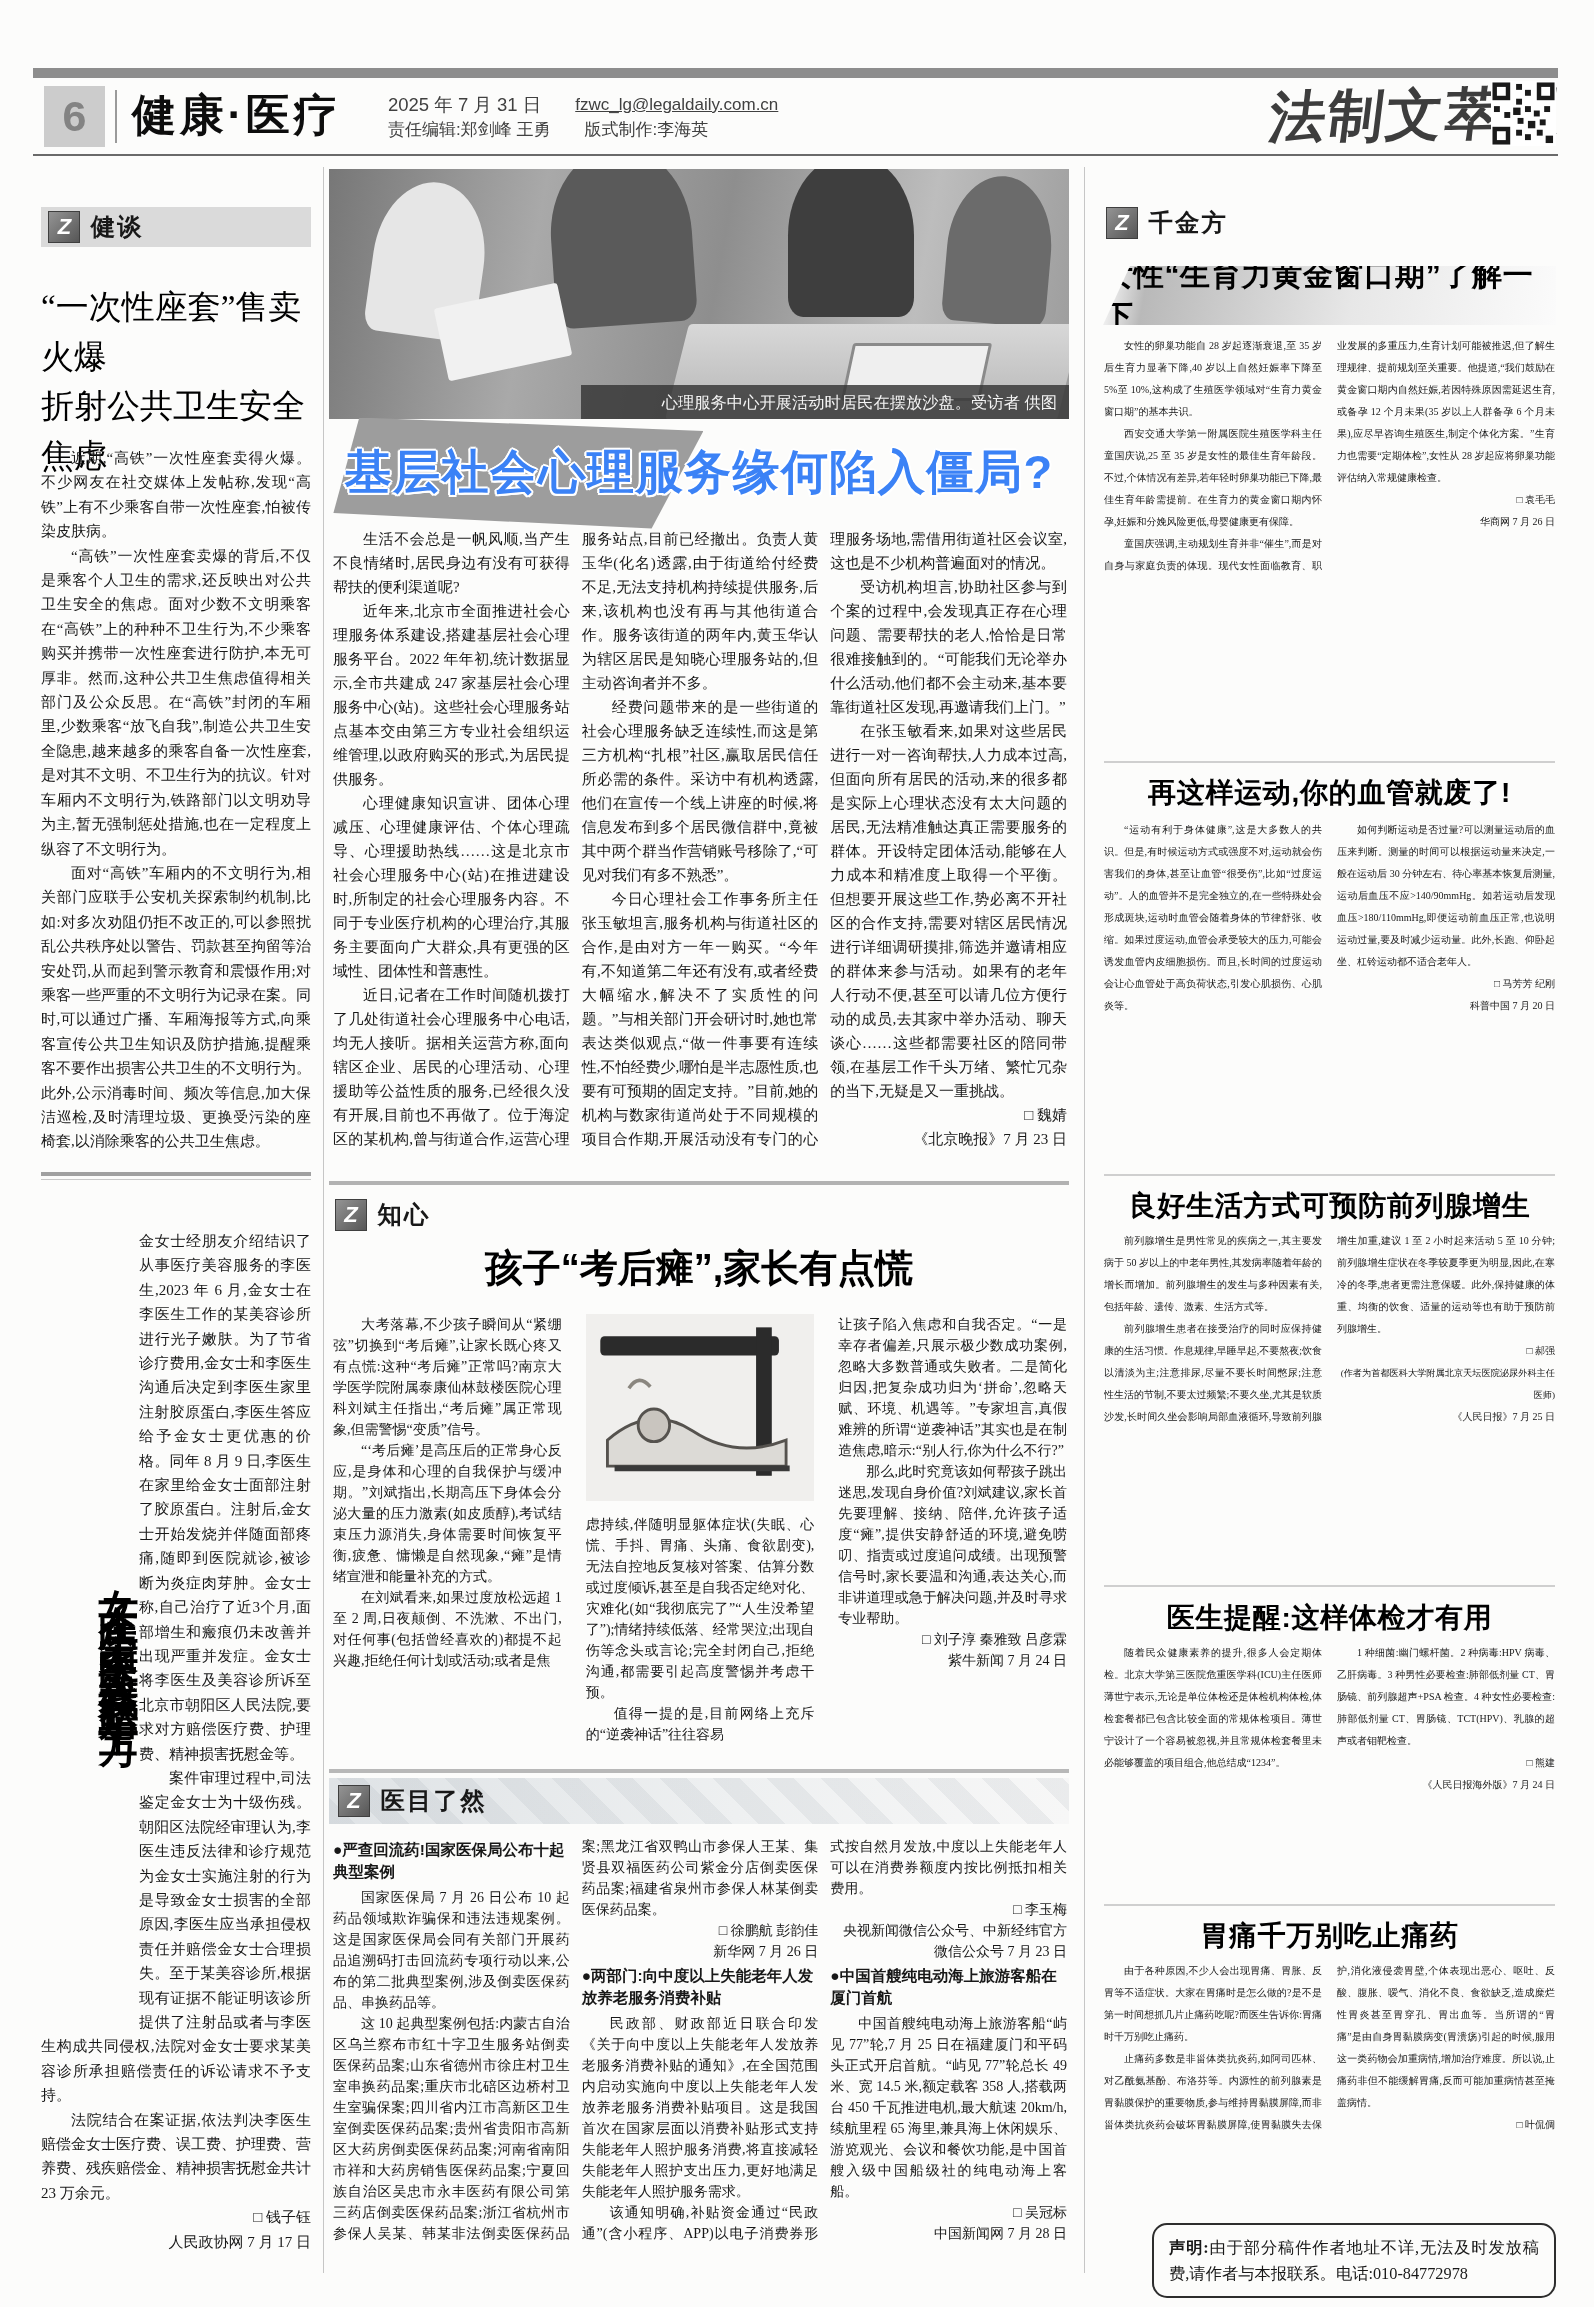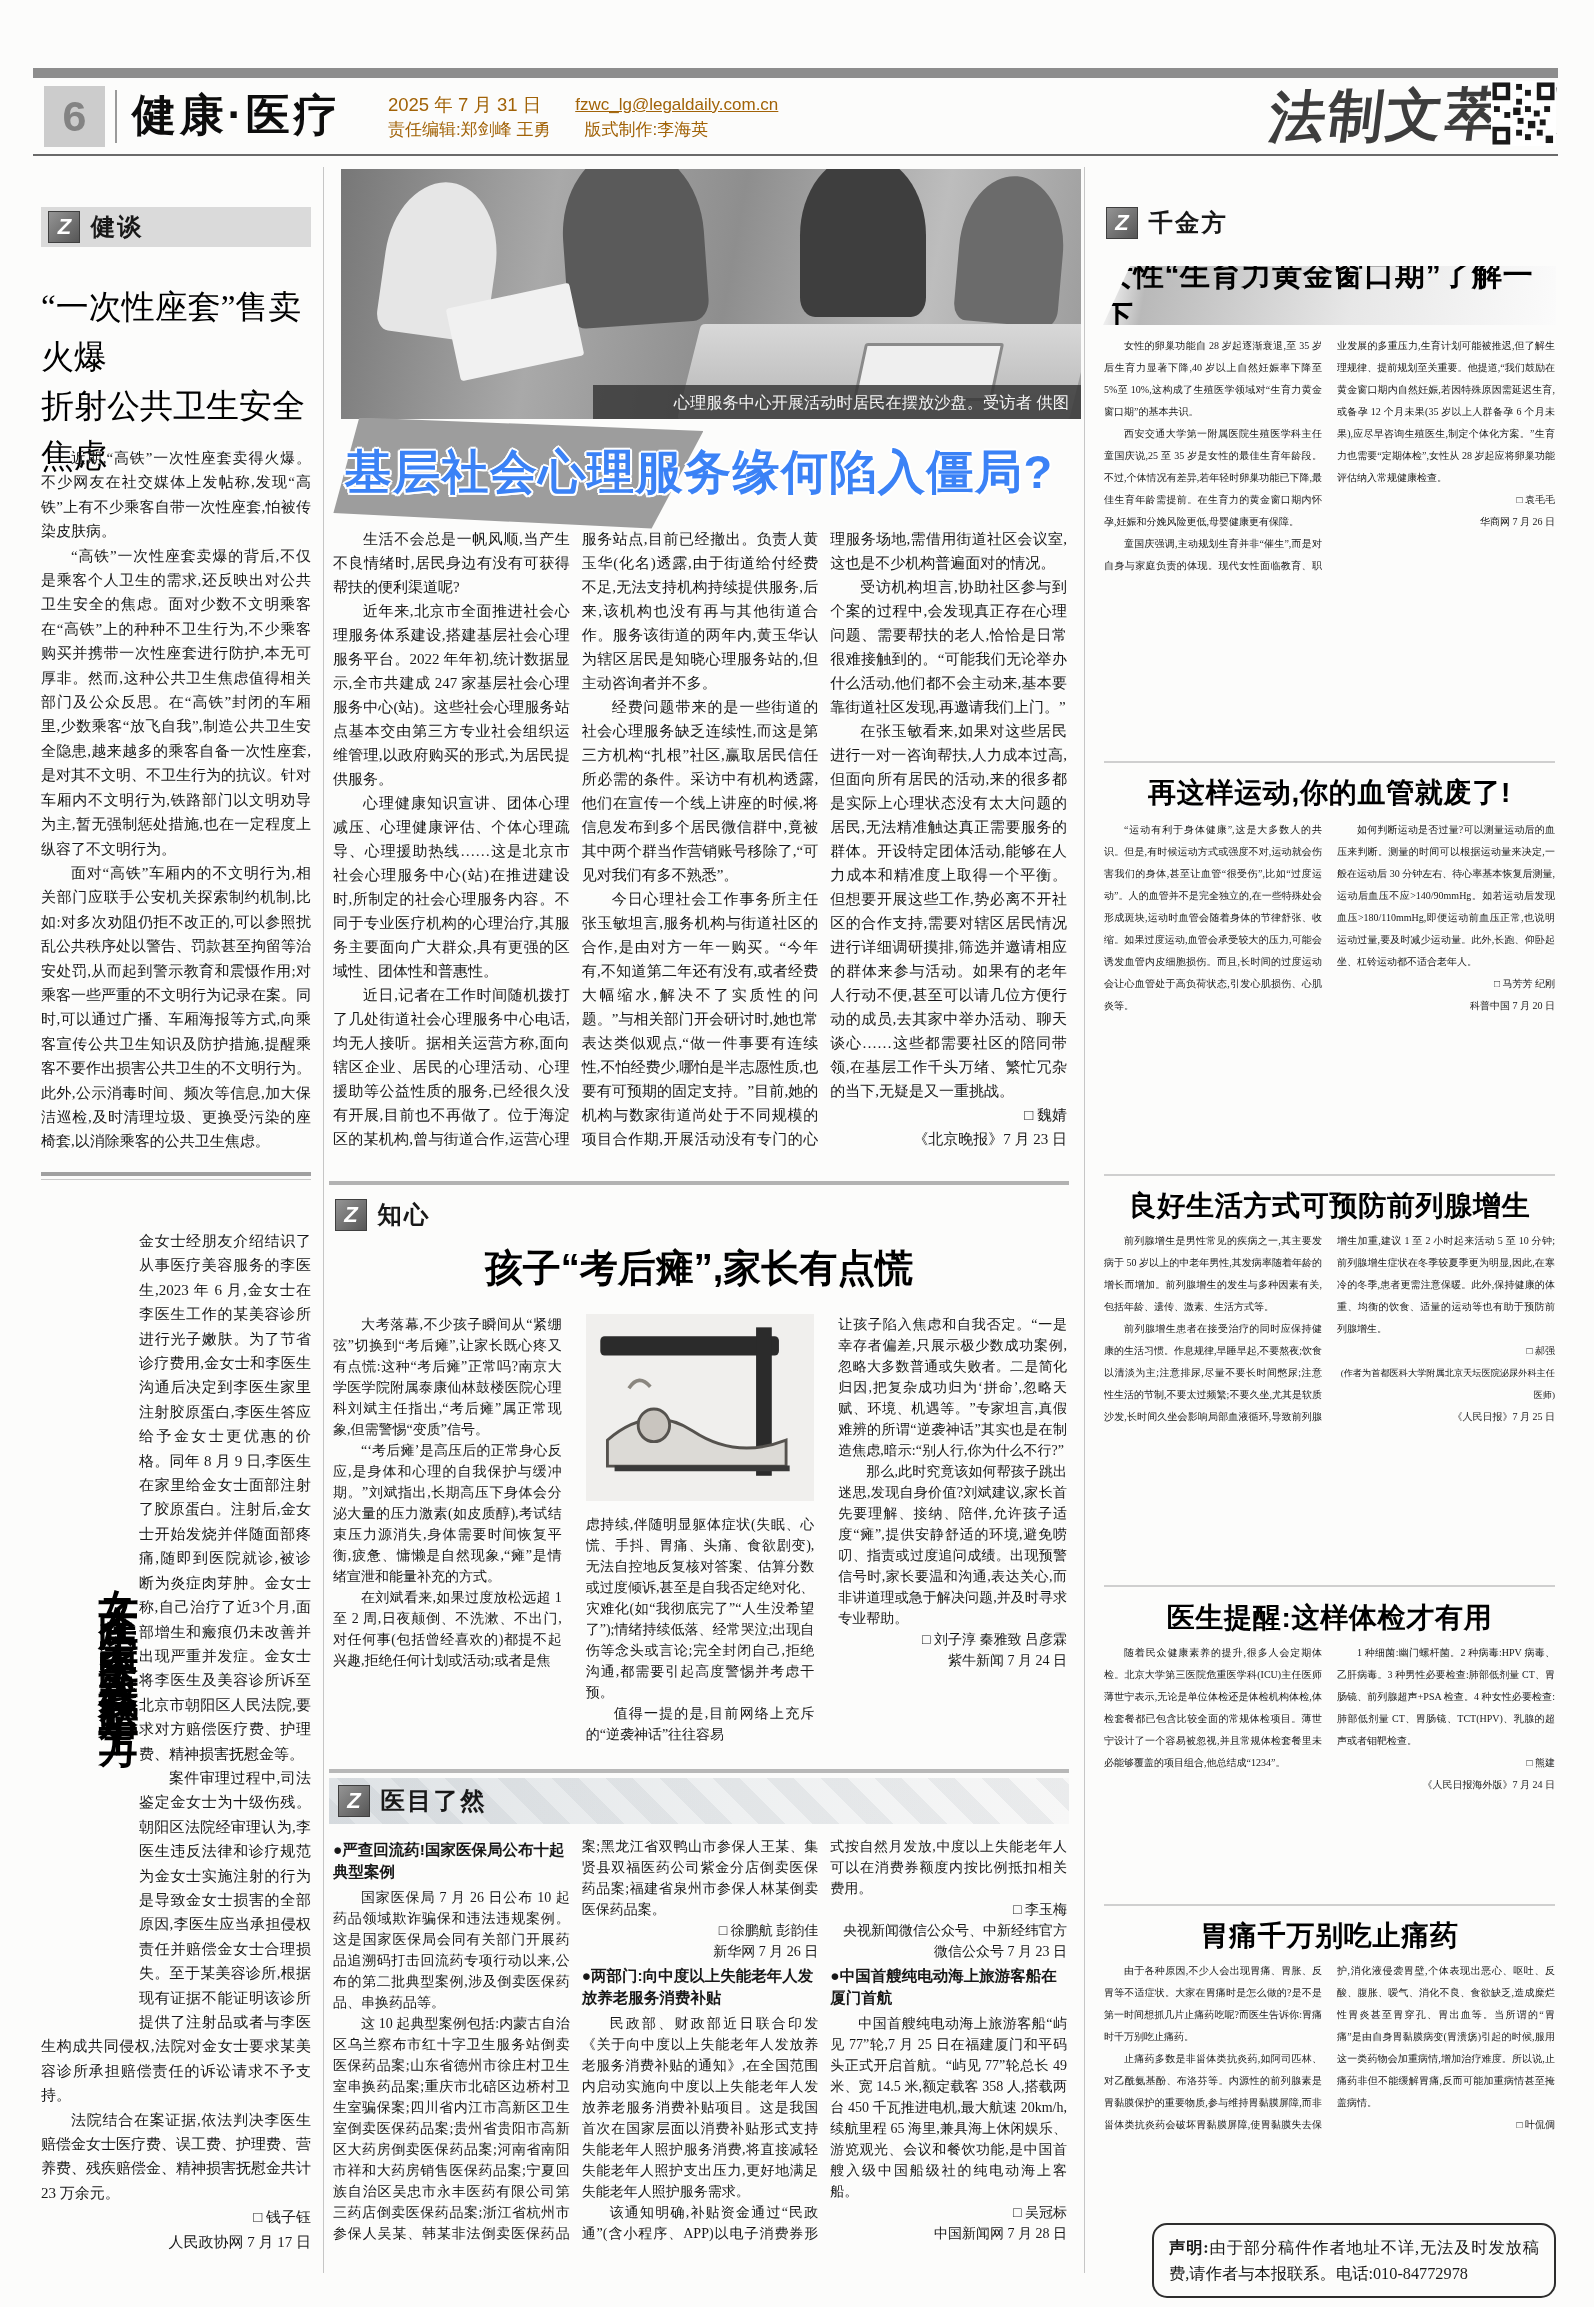--- a/index.html
+++ b/index.html
@@ -6,21 +6,21 @@
   .page{position:relative;width:1594px;height:2307px;background:#fcfcfb;margin:0 auto;overflow:hidden;
         font-family:"Liberation Serif","DejaVu Serif",serif;color:#181818;}
   .abs{position:absolute;}
 
   
   .topbar{left:33px;top:68px;width:1525px;height:9.6px;background:#8d8d8d;}
   .numbox{left:44px;top:86px;width:61px;height:61px;background:#cccccc;color:#838383;
           font:700 43px "Liberation Sans","DejaVu Sans",sans-serif;display:flex;align-items:center;justify-content:center;}
   .vdiv{left:115px;top:90px;width:1.5px;height:53px;background:#9a9a9a;}
   .section-title{left:132px;top:86px;font:700 44px "Liberation Sans","DejaVu Sans",sans-serif;letter-spacing:3.7px;color:#0d0d0d;}
-  .meta{left:388px;top:92px;font:17px/25px "Liberation Sans","DejaVu Sans",sans-serif;color:#a16207;}
+  .meta{left:388px;top:92px;font:17px/25px "Liberation Sans","DejaVu Sans",sans-serif;color:#404040;}
   .meta-row{display:flex;gap:34px;}
   .meta-date{font-size:18.5px;}
   .meta-email{text-decoration:underline;}
   .masthead{left:1270px;top:78px;font:700 56px "DejaVu Serif",serif;color:#3d3d3d;transform:skewX(-8deg) rotate(-1deg);letter-spacing:2.2px;}
   .qr{left:1491px;top:81px;width:65px;height:65px;}
   .header-rule{left:33px;top:154px;width:1525px;height:1.5px;background:#6a6a6a;}
 
   
   .vrule{top:167px;width:0.7px;height:2106px;background:#c6c6c6;}
   .vrule.r1{left:323px;} .vrule.r2{left:1084px;}
@@ -42,21 +42,21 @@
             padding-left:7.4px;box-sizing:border-box;}
   .jt-title{left:41px;top:283px;width:270px;text-align:left;font-weight:400;font-size:33px;line-height:1.5;color:#000;}
   .jt-body{left:41px;top:446px;width:270px;height:708px;font-size:15px;line-height:24.4px;}
   .double-rule{left:41px;top:1172px;width:270px;height:10.4px;
                background:linear-gradient(#a0a0a0 0 4.4px,transparent 4.4px 6.7px,#c8c8c8 6.7px 8.1px,transparent 8.1px);}
   .ym-wrap{left:41px;top:1229px;width:270px;height:1045px;font-size:15px;line-height:24.4px;}
   .ym-vtitle{float:left;width:89px;height:805px;margin-right:9px;writing-mode:vertical-rl;
              font-weight:700;font-size:40px;letter-spacing:9px;text-align:center;padding-top:4.4px;box-sizing:border-box;color:#000;}
 
   
-  .photo{left:341px;top:169px;width:740px;height:250px;background:
+  .photo{left:329px;top:169px;width:740px;height:250px;background:
          linear-gradient(100deg,#777 0%,#a9a9a9 28%,#8e8e8e 52%,#bdbdbd 78%,#9b9b9b 100%);overflow:hidden;}
   .ph{position:absolute;background:#4c4c4c;border-radius:50% 50% 12% 12%;}
   .ph.f1{left:44px;top:13.3px;width:111px;height:155px;transform:rotate(8deg);background:#e6e6e6;}
   .ph.f2{left:222px;top:-22px;width:141px;height:178px;background:#5a5a5a;transform:rotate(-4deg);}
   .ph.f3{left:459px;top:-15px;width:126px;height:163px;background:#3e3e3e;}
   .ph.f4{left:618px;top:7.4px;width:104px;height:148px;background:#6b6b6b;transform:rotate(5deg);}
   .ph.table{left:348px;top:155px;width:392px;height:96px;background:linear-gradient(#d8d8d8,#b5b5b5);
             border-radius:4.4px;transform:skewX(-14deg);}
   .ph.tray{left:518px;top:174px;width:133px;height:52px;background:#efefef;border:3px solid #8a8a8a;border-radius:3px;transform:skewX(-12deg);}
   .ph.laptop{left:111px;top:126px;width:126px;height:74px;background:#f1f1f1;border-radius:3px;transform:rotate(-12deg);}

